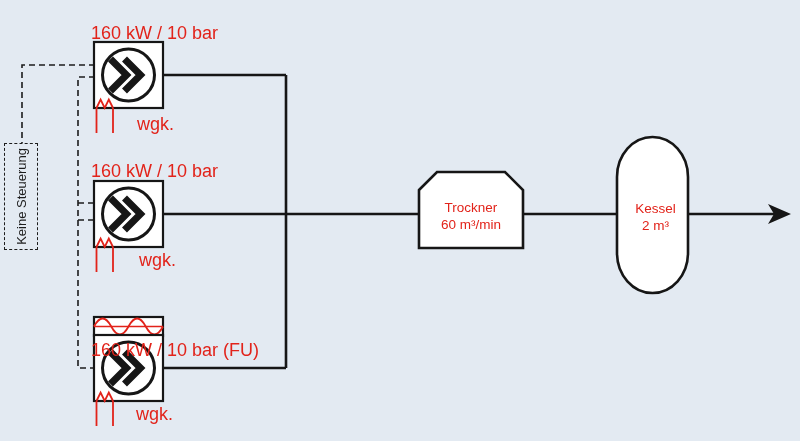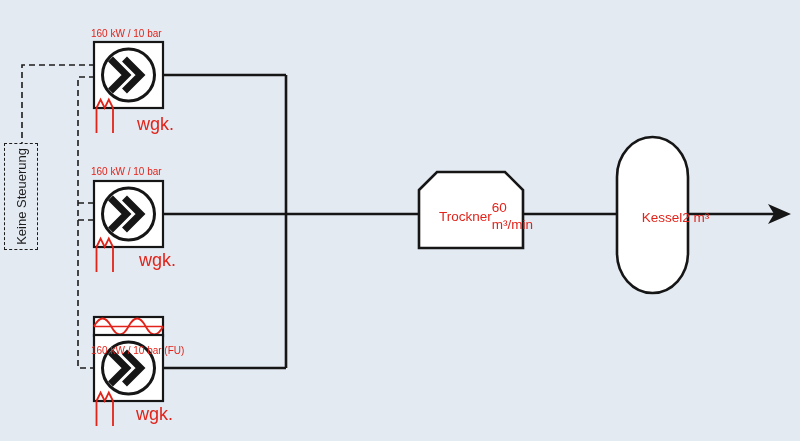--- a/index.html
+++ b/index.html
@@ -8,21 +8,21 @@
     background:#e3eaf2;
     font-family:"Liberation Sans", sans-serif;
     position:relative;
     overflow:hidden;
   }
   #stage{position:absolute;left:0;top:0;width:800px;height:441px;}
   svg{position:absolute;left:0;top:0;}
   .lbl{
     position:absolute;
     color:#e2231a;
-    font-size:10px;
+    font-size:18px;
     white-space:nowrap;
     line-height:15px;
     text-align:center;
   }
   .wgk{
     position:absolute;
     color:#e2231a;
     font-size:18px;
     white-space:nowrap;
   }
@@ -35,27 +35,26 @@
   }
   .vtext{
     writing-mode:vertical-rl;
     transform:rotate(180deg);
     color:#1c1c1c;
     font-size:13px;
     white-space:nowrap;
   }
   .node-text{
     position:absolute;
-    display:flex;flex-direction:row;
+    display:flex;flex-direction:column;
     align-items:center;justify-content:center;
     color:#e2231a;
     font-size:13.5px;
     line-height:17px;
-    text-align:left;
-    padding-left:20px;
+    text-align:right;
   }
   .dryer-text{left:419px;top:188px;width:104px;height:56px;}
   .vessel-text{left:617px;top:196px;width:77px;height:42px;}
 </style>
 </head>
 <body>
 
 <div id="stage">
 
   <svg width="800" height="441" viewBox="0 0 800 441">

